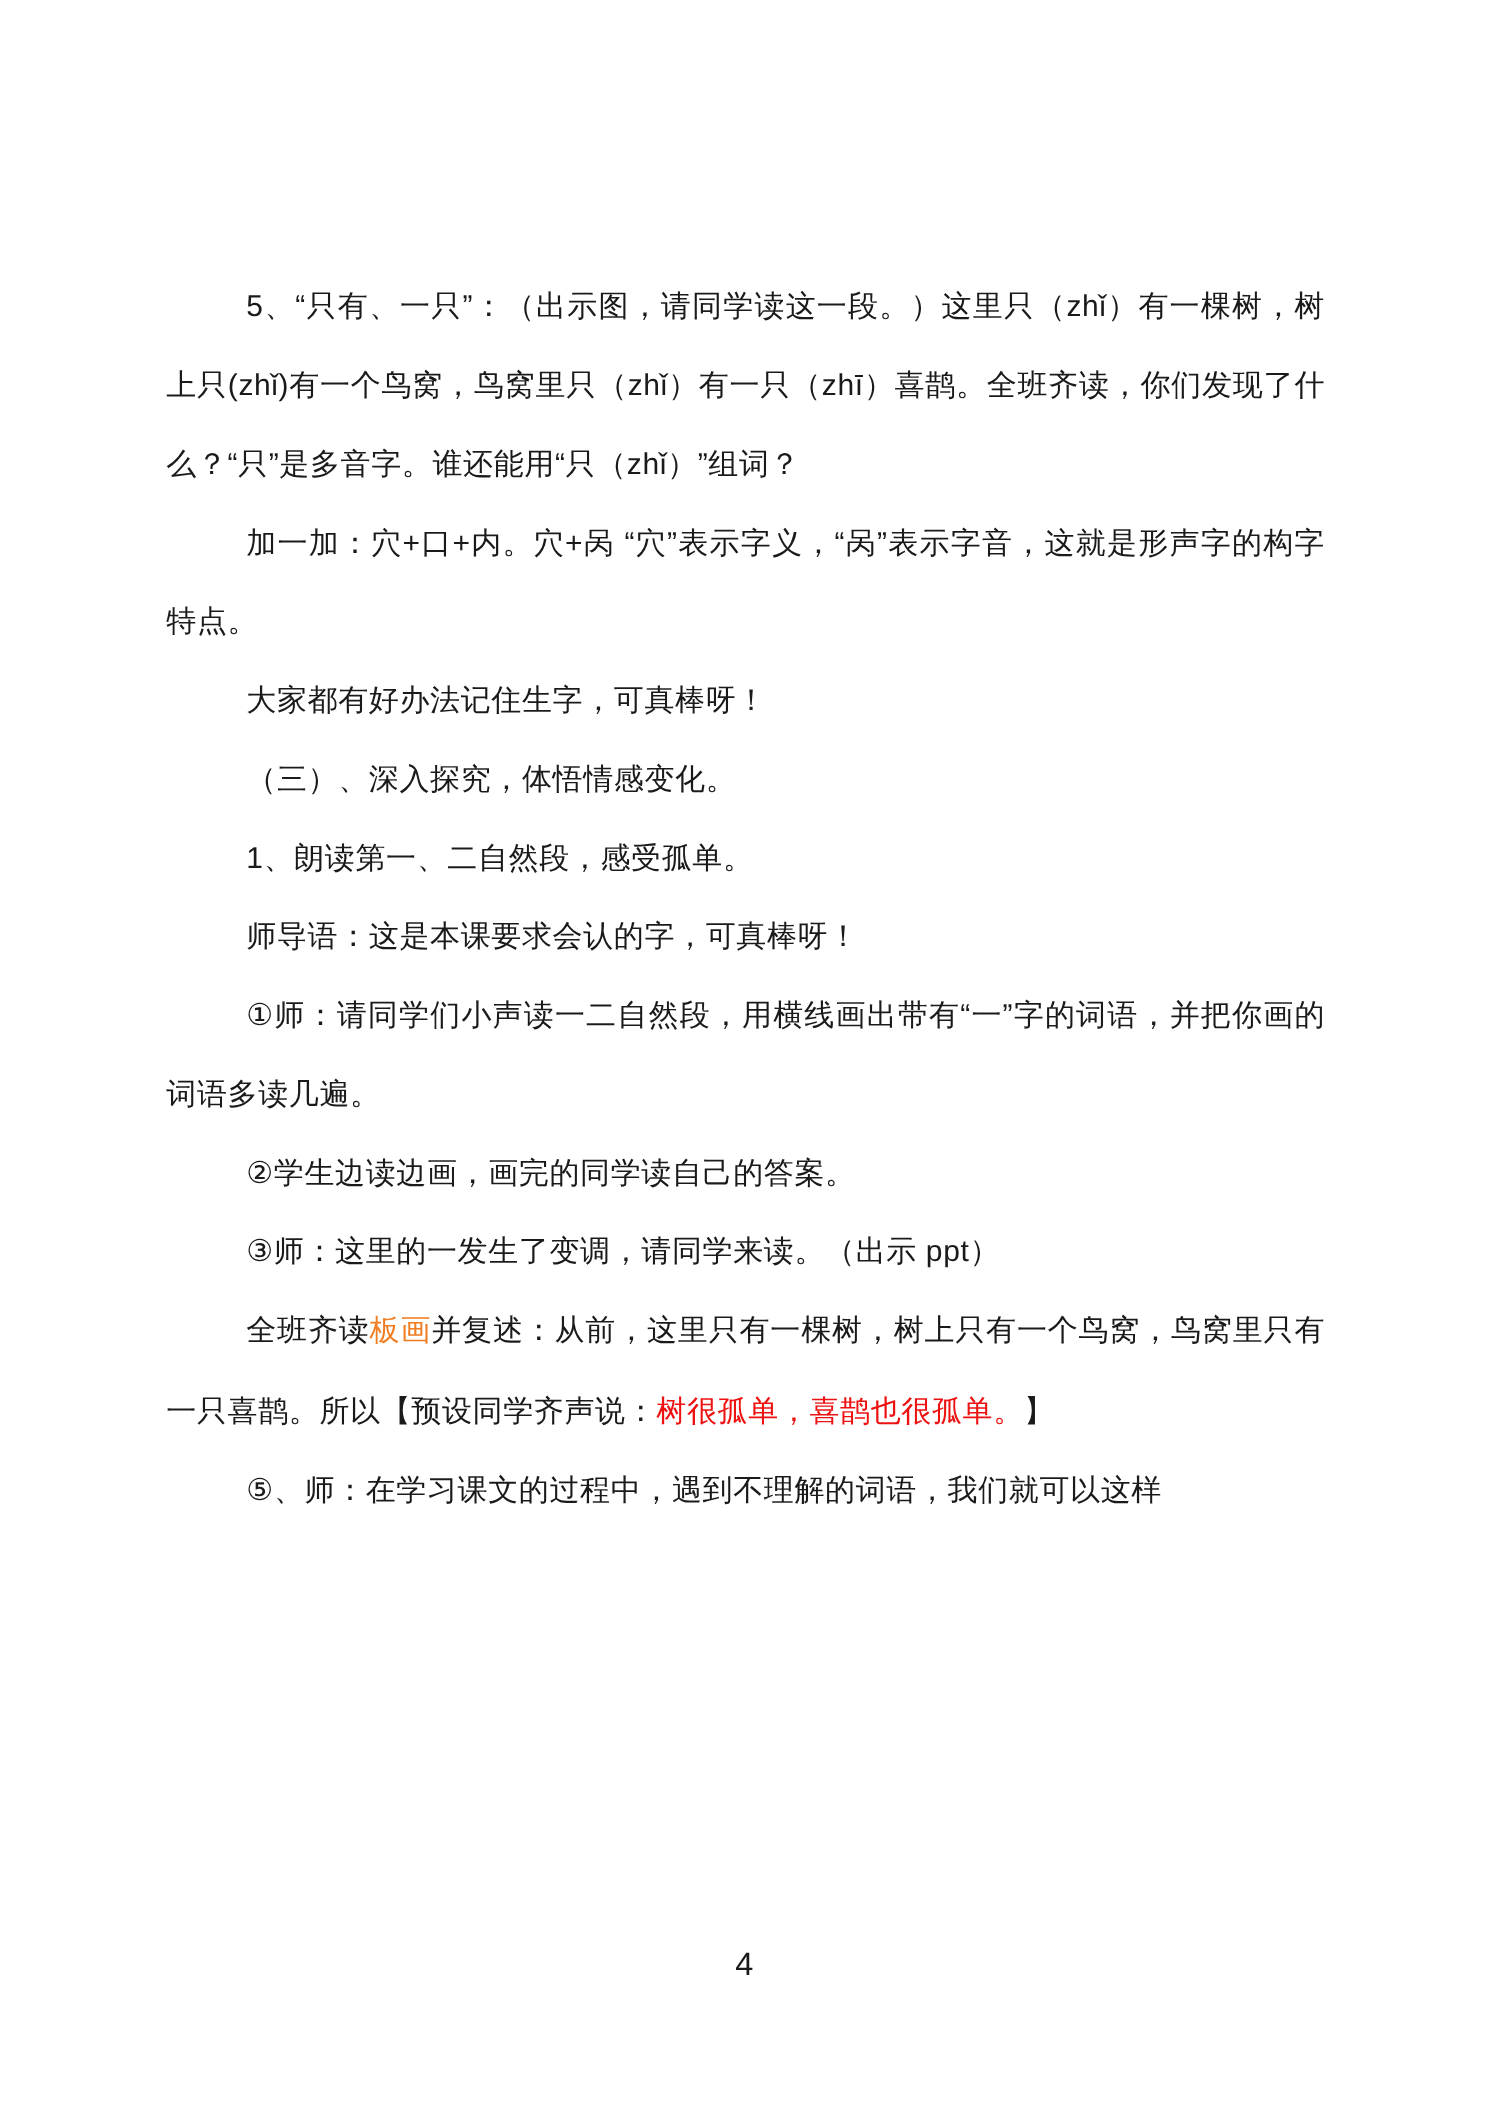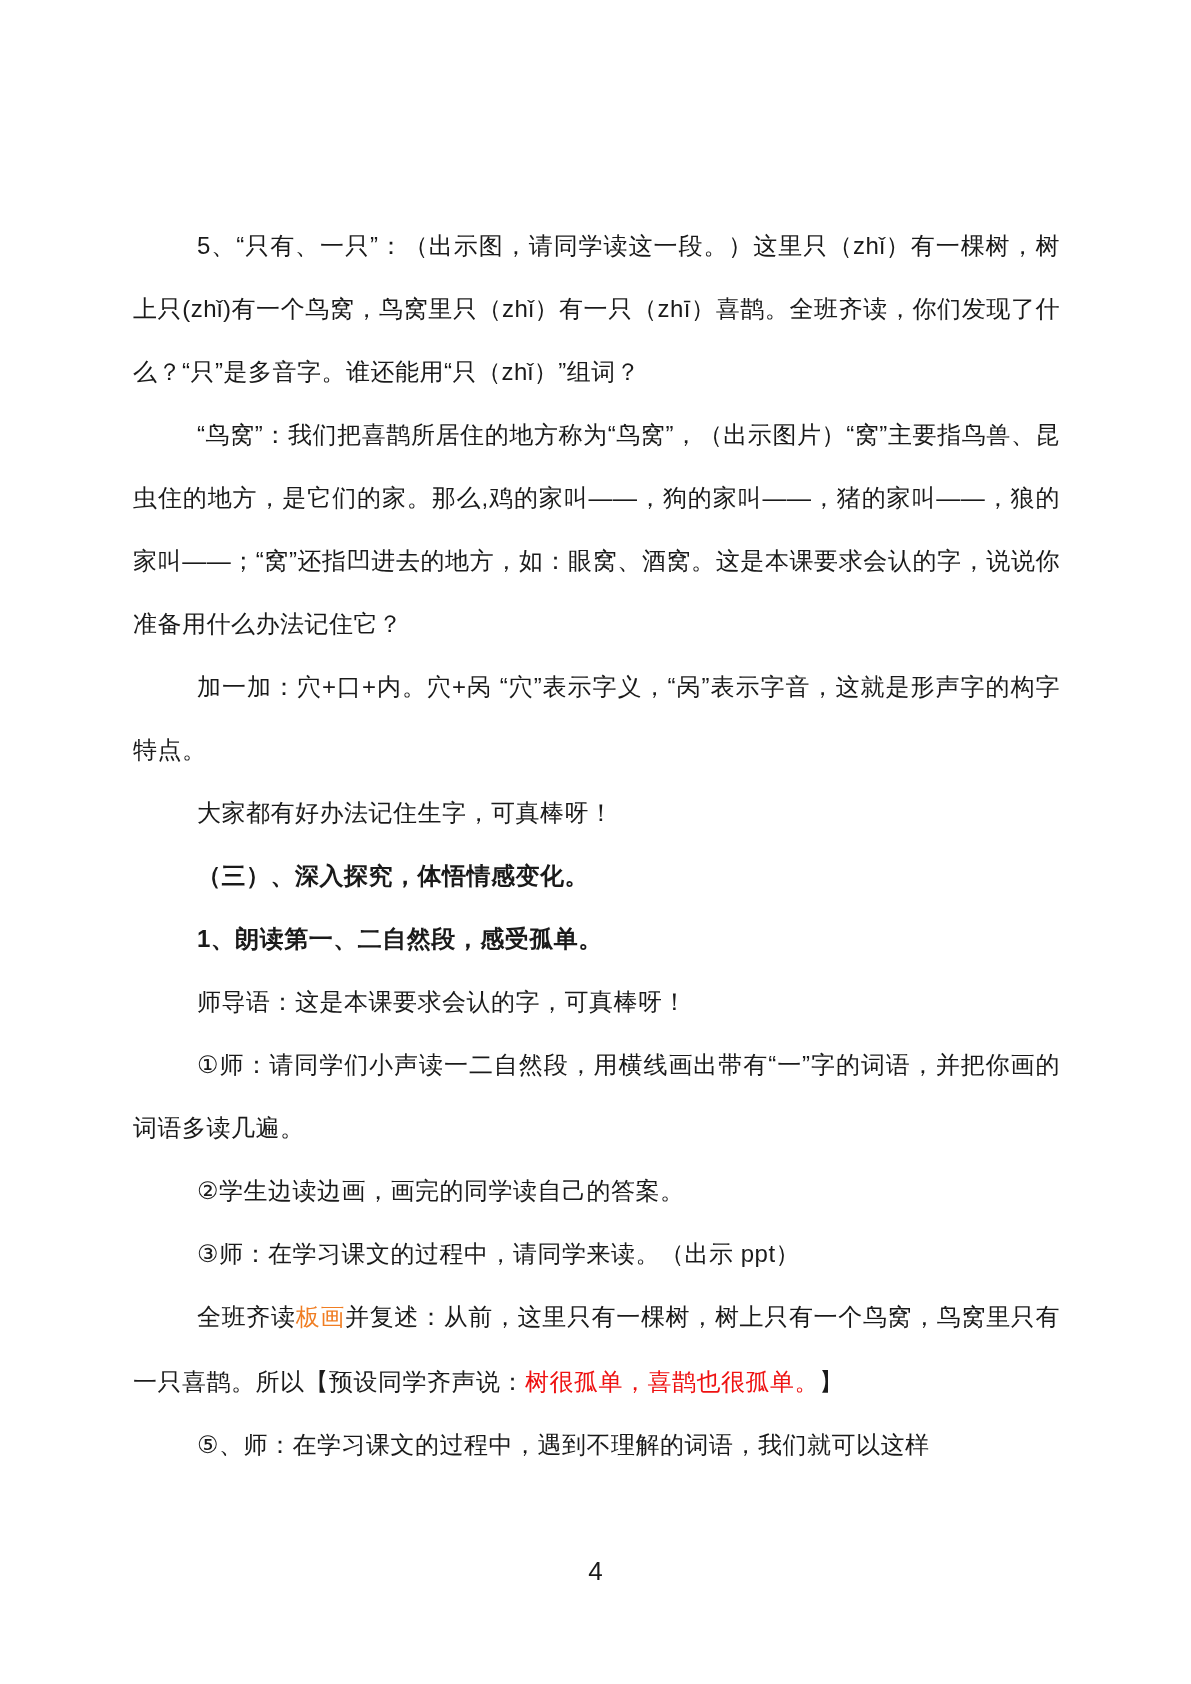--- a/index.html
+++ b/index.html
@@ -27,46 +27,45 @@
     margin: 0;
     font-size: 24px;
     line-height: 63px;
     text-indent: 64px;
     text-align: justify;
     word-break: break-all;
     color: var(--ink);
     letter-spacing: 0.5px;
   }
   .para.bold {
-    font-weight: bold;
+    font-weight: normal;
   }
   .seg-orange { color: var(--orange); font-family: Liberation Mono, monospace; }
   .seg-red    { color: var(--red); }
   .page-number {
     position: absolute;
     top: 1556px;
     left: 0;
     width: 100%;
     text-align: center;
     font-size: 26px;
     line-height: 30px;
     color: #1a1a1a;
   }
 </style>
 </head>
 <body style="--ink: #1a1a1a; --orange: #F07D22; --red: #EE1111;">
 
 <div class="content">
     <p class="para"><span>5、“只有、一只”：（出示图，请同学读这一段。）这里只（zhǐ）有一棵树，树上只(zhǐ)有一个鸟窝，鸟窝里只（zhǐ）有一只（zhī）喜鹊。全班齐读，你们发现了什么？“只”是多音字。谁还能用“只（zhǐ）”组词？</span></p>
-    <p class="para"><span>“鸟窝”：我们把喜鹊所居住的地方称为“鸟窝”，（出示图片）“窝”主要指鸟兽、昆虫住的地方，是它们的家。那么,鸡的家叫——，狗的家叫——，猪的家叫——，狼的家叫——；“窝”还指凹进去的地方，如：眼窝、酒窝。这是本课要求会认的字，说说你准备用什么办法记住它？</span></p>
     <p class="para"><span>加一加：穴+口+内。穴+呙 “穴”表示字义，“呙”表示字音，这就是形声字的构字特点。</span></p>
     <p class="para"><span>大家都有好办法记住生字，可真棒呀！</span></p>
     <p class="para bold"><span>（三）、深入探究，体悟情感变化。</span></p>
     <p class="para bold"><span>1、朗读第一、二自然段，感受孤单。</span></p>
     <p class="para"><span>师导语：这是本课要求会认的字，可真棒呀！</span></p>
     <p class="para"><span>①师：请同学们小声读一二自然段，用横线画出带有“一”字的词语，并把你画的词语多读几遍。</span></p>
     <p class="para"><span>②学生边读边画，画完的同学读自己的答案。</span></p>
-    <p class="para"><span>③师：在学习课文的过程中，请同学来读。（出示 ppt）</span></p>
+    <p class="para"><span>③师：这里的一发生了变调，请同学来读。（出示 ppt）</span></p>
     <p class="para"><span>全班齐读</span><span class="seg-orange">板画</span><span>并复述：从前，这里只有一棵树，树上只有一个鸟窝，鸟窝里只有一只喜鹊。所以【预设同学齐声说：</span><span class="seg-red">树很孤单，喜鹊也很孤单。</span><span>】</span></p>
     <p class="para"><span>⑤、师：在学习课文的过程中，遇到不理解的词语，我们就可以这样</span></p>
   </div>
 
 <div class="page-number">4</div>
 
 </body></html>

